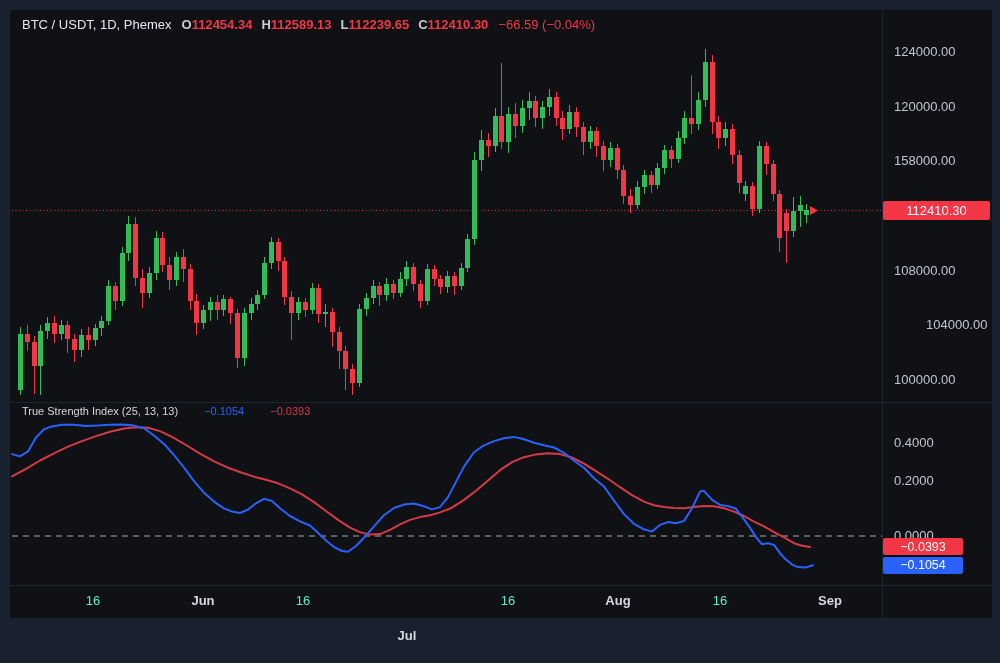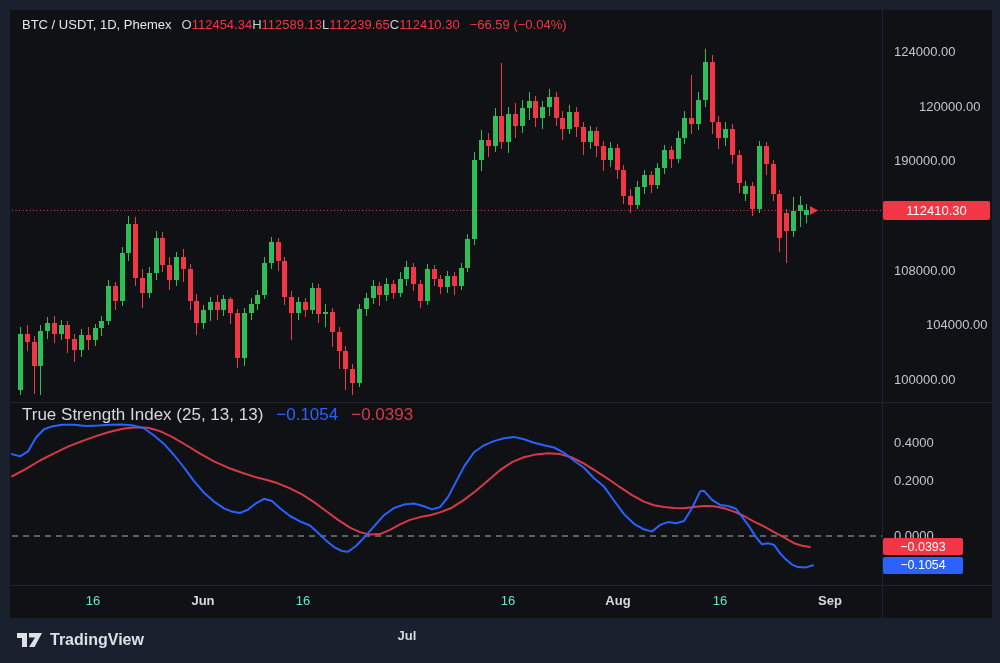--- a/index.html
+++ b/index.html
@@ -5,26 +5,26 @@
   html,body{margin:0;padding:0;background:#19202e;}
   .page{position:relative;width:1000px;height:663px;background:#19202e;overflow:hidden;
         font-family:"Liberation Sans",sans-serif;-webkit-font-smoothing:antialiased;}
   .panel{position:absolute;left:10px;top:10px;width:982px;height:608px;background:#101114;}
   #chart-svg{position:absolute;left:0;top:0;}
   .sep-h{position:absolute;height:1px;background:#1e2430;}
   .sep-v{position:absolute;width:1px;background:#1e2430;}
   .legend{position:absolute;left:22px;top:17px;display:flex;gap:10px;align-items:baseline;
           font-size:13px;color:#dfe2e7;white-space:nowrap;z-index:5;}
   .legend .sym{color:#e4e7ec;}
-  .ohlc-row{display:flex;}
+  .ohlc-row{display:flex;gap:9px;font-weight:bold;}
   .ohlc-item .k{color:#c9ccd3;}
   .ohlc-item .v{color:#f23645;}
   .change{color:#f23645;}
-  .tsi-legend{position:absolute;left:22px;top:405px;display:flex;gap:13px;align-items:baseline;
-          font-size:17px;color:#d5d8de;white-space:nowrap;z-index:5;}
+  .tsi-legend{position:absolute;left:22px;top:405px;display:flex;gap:26px;align-items:baseline;
+          font-size:11px;color:#d5d8de;white-space:nowrap;z-index:5;}
   .price-tick{position:absolute;left:894px;font-size:13px;line-height:14px;color:#c2c6cd;z-index:2;}
   .time-tick{position:absolute;top:593px;transform:translateX(-50%);font-size:13px;color:#5eead4;z-index:2;}
   .time-tick.major{color:#d6d9de;font-weight:700;}
   .badge{position:absolute;left:883px;display:flex;align-items:center;justify-content:center;
          color:#ffffff;border-radius:2px;z-index:6;}
   .badge.price{width:107px;height:19px;background:#f23645;font-size:13px;}
   .badge.slow{width:80px;height:17px;background:#f23645;font-size:12.5px;}
   .badge.fast{width:80px;height:17px;background:#2962ff;font-size:12.5px;}
   .axis-hit{position:absolute;z-index:1;}
   .logo{position:absolute;left:16px;top:629px;display:flex;align-items:center;gap:7px;
@@ -301,22 +301,22 @@
     <span>True Strength Index (25, 13, 13)</span>
     <span id="tsi-fast-value" style="color: rgb(41, 98, 255);">−0.1054</span>
     <span id="tsi-slow-value" style="color: rgb(214, 58, 71);">−0.0393</span>
   </div>
 
   <div class="axis-hit" style="left:882px;top:10px;width:110px;height:575px;"></div>
   <div class="axis-hit" style="left:10px;top:586px;width:872px;height:32px;"></div>
 
   <div id="price-ticks">
       <div class="price-tick" style="top: 45px;">124000.00</div>
-      <div class="price-tick" style="top: 99.6667px; margin-left: 25px;">120000.00</div>
-      <div class="price-tick" style="top: 154.333px;">190000.00</div>
+      <div class="price-tick" style="top: 99.6667px;">120000.00</div>
+      <div class="price-tick" style="top: 154.333px;">158000.00</div>
       <div class="price-tick" style="top: 263.667px;">108000.00</div>
       <div class="price-tick" style="top: 318.333px; margin-left: 32px;">104000.00</div>
       <div class="price-tick" style="top: 373px; text-align: center;">100000.00</div>
     </div>
   <div id="tsi-ticks">
       <div class="price-tick" style="top: 418px; margin-top: 18px;">0.4000</div>
       <div class="price-tick" style="top: 473.5px;">0.2000</div>
       <div class="price-tick" style="top: 529px;">0.0000</div>
     </div>
   <div id="time-ticks">
@@ -327,21 +327,14 @@
       <div class="time-tick" style="left: 508px;">16</div>
       <div class="time-tick major" style="left: 618px;">Aug</div>
       <div class="time-tick" style="left: 720px;">16</div>
       <div class="time-tick major" style="left: 830px;">Sep</div>
     </div>
 
   <div class="badge price" id="price-badge" style="top: 200.893px;">112410.30</div>
   <div class="badge slow" id="tsi-slow-badge" style="top: 538.406px;">−0.0393</div>
   <div class="badge fast" id="tsi-fast-badge" style="top: 556.749px;">−0.1054</div>
 
-  <div class="logo">
-    <svg width="27" height="22" viewBox="0 0 27 22">
-      <path d="M1 4 h10 v14 h-5 v-9 h-5 z" fill="#dde0e5"></path>
-      <path d="M13 4 h13 l-7.5,14 h-5.5 l6,-9.5 h-6 z" fill="#dde0e5"></path>
-    </svg>
-    <span>TradingView</span>
-  </div>
 
 </div>
 
 </body></html>

